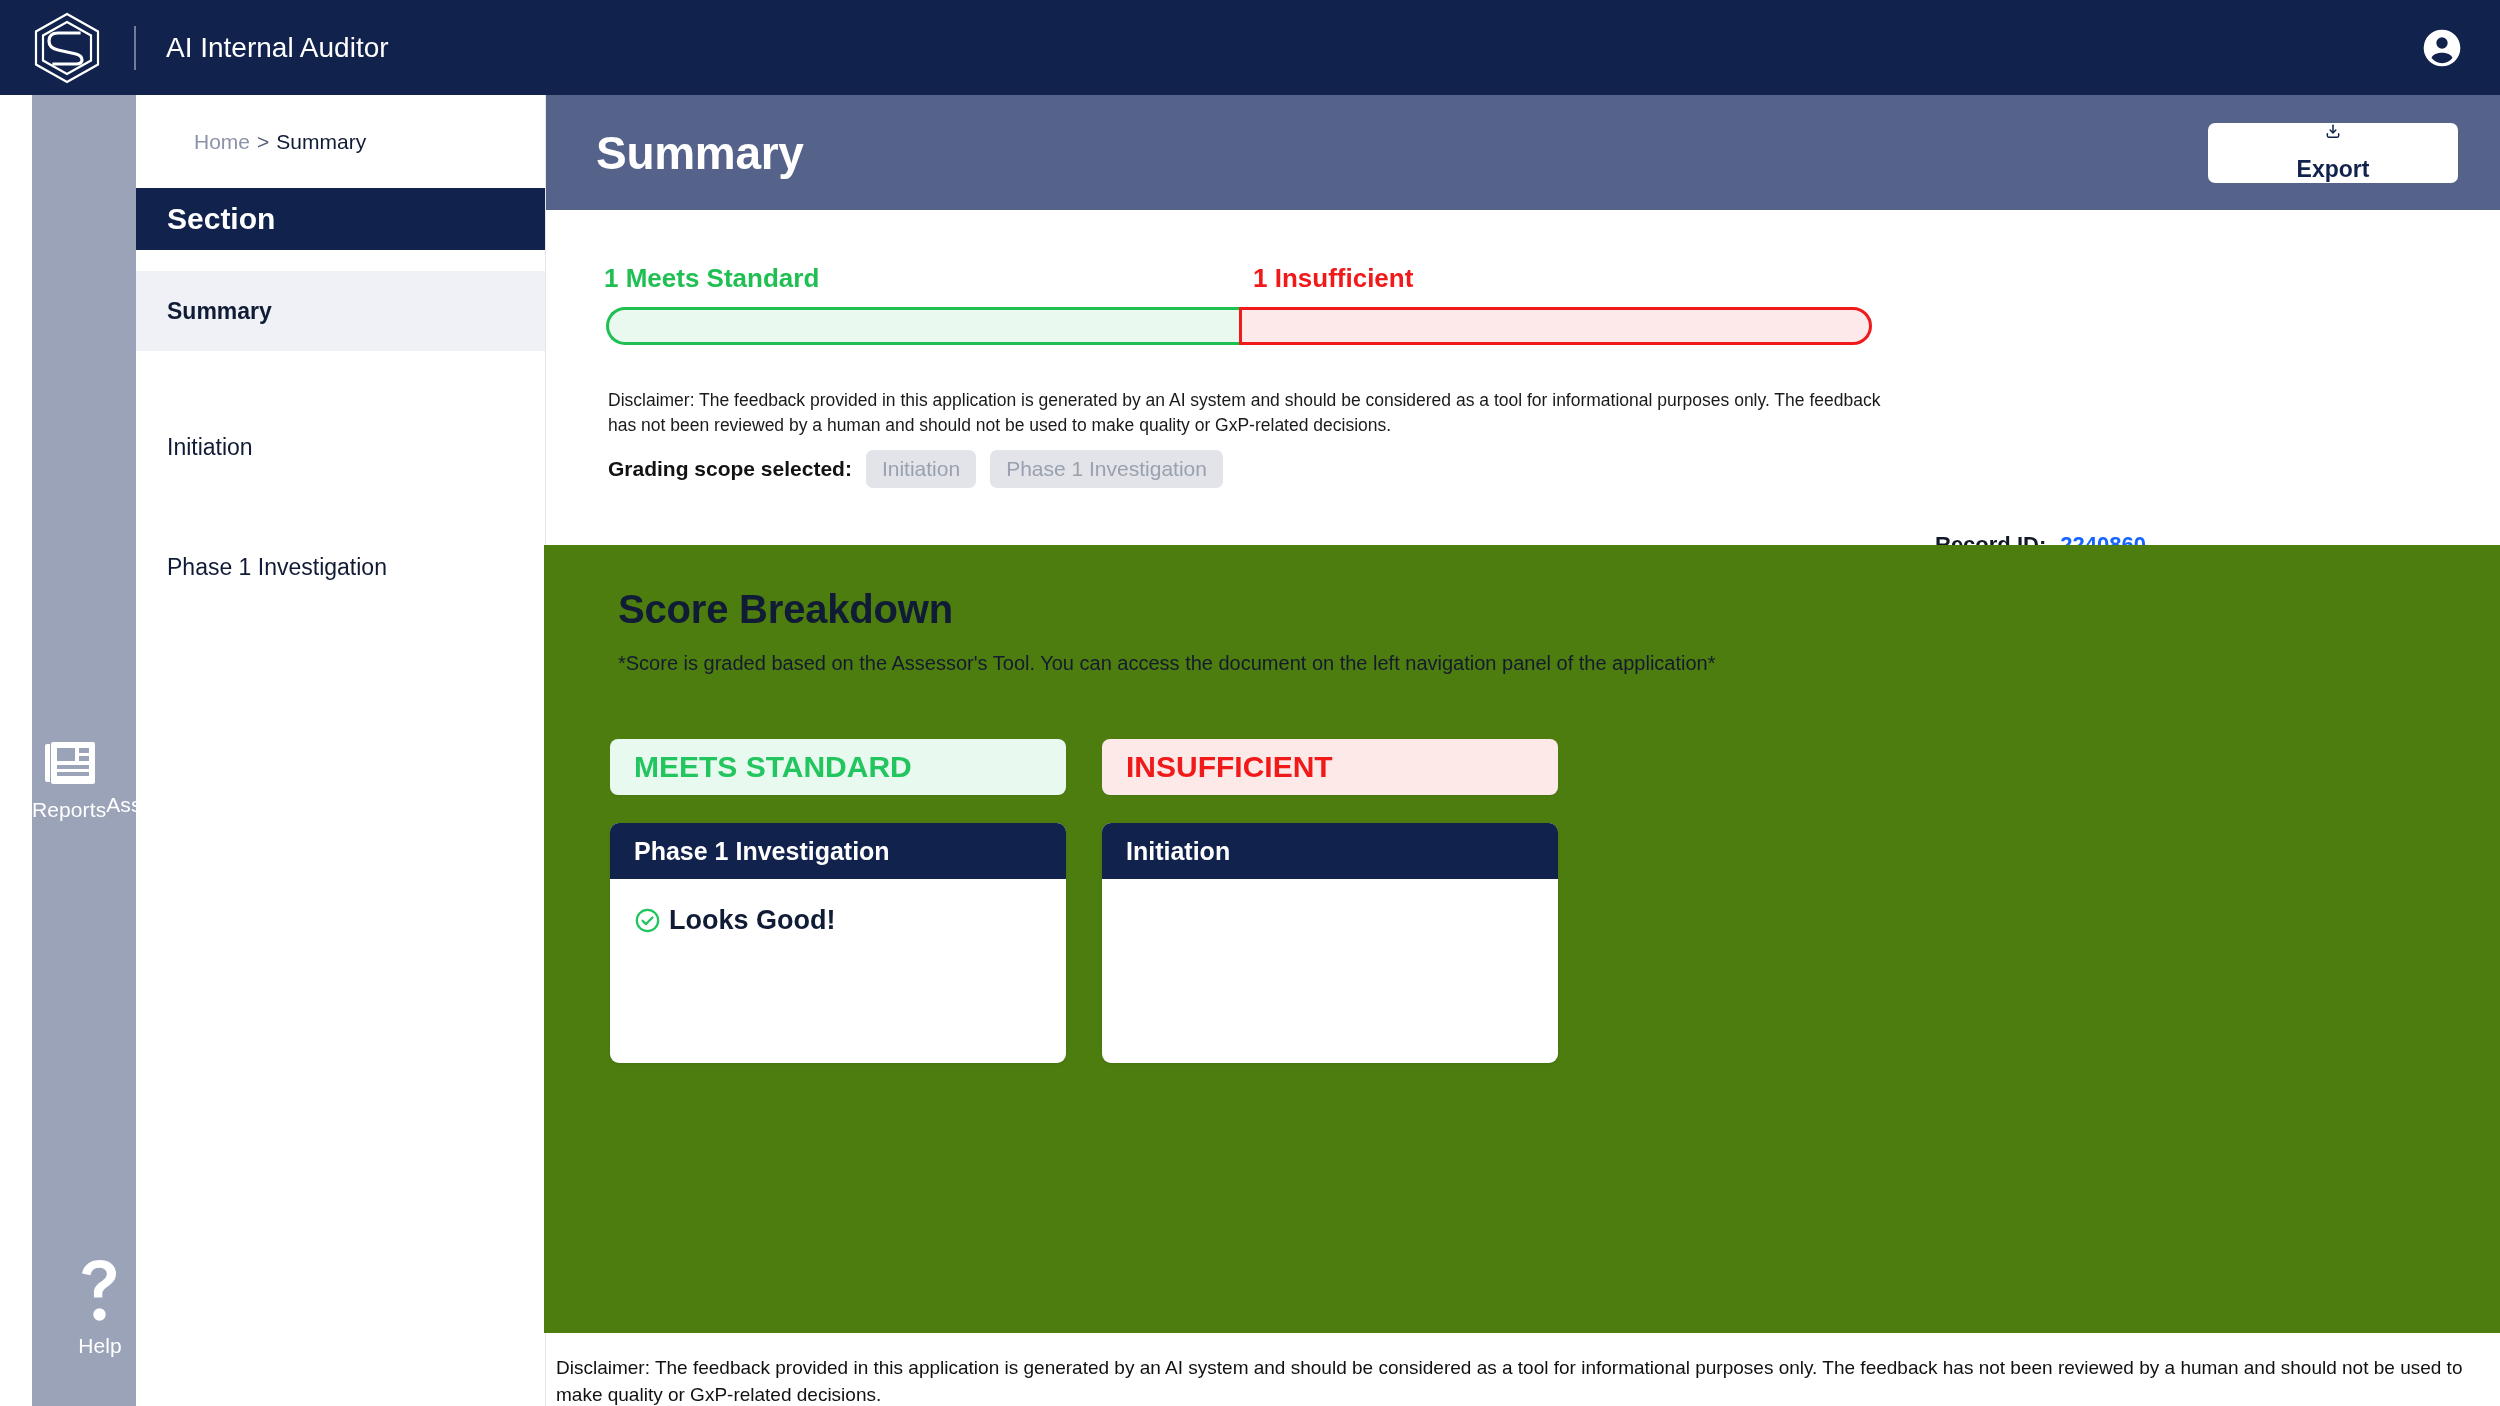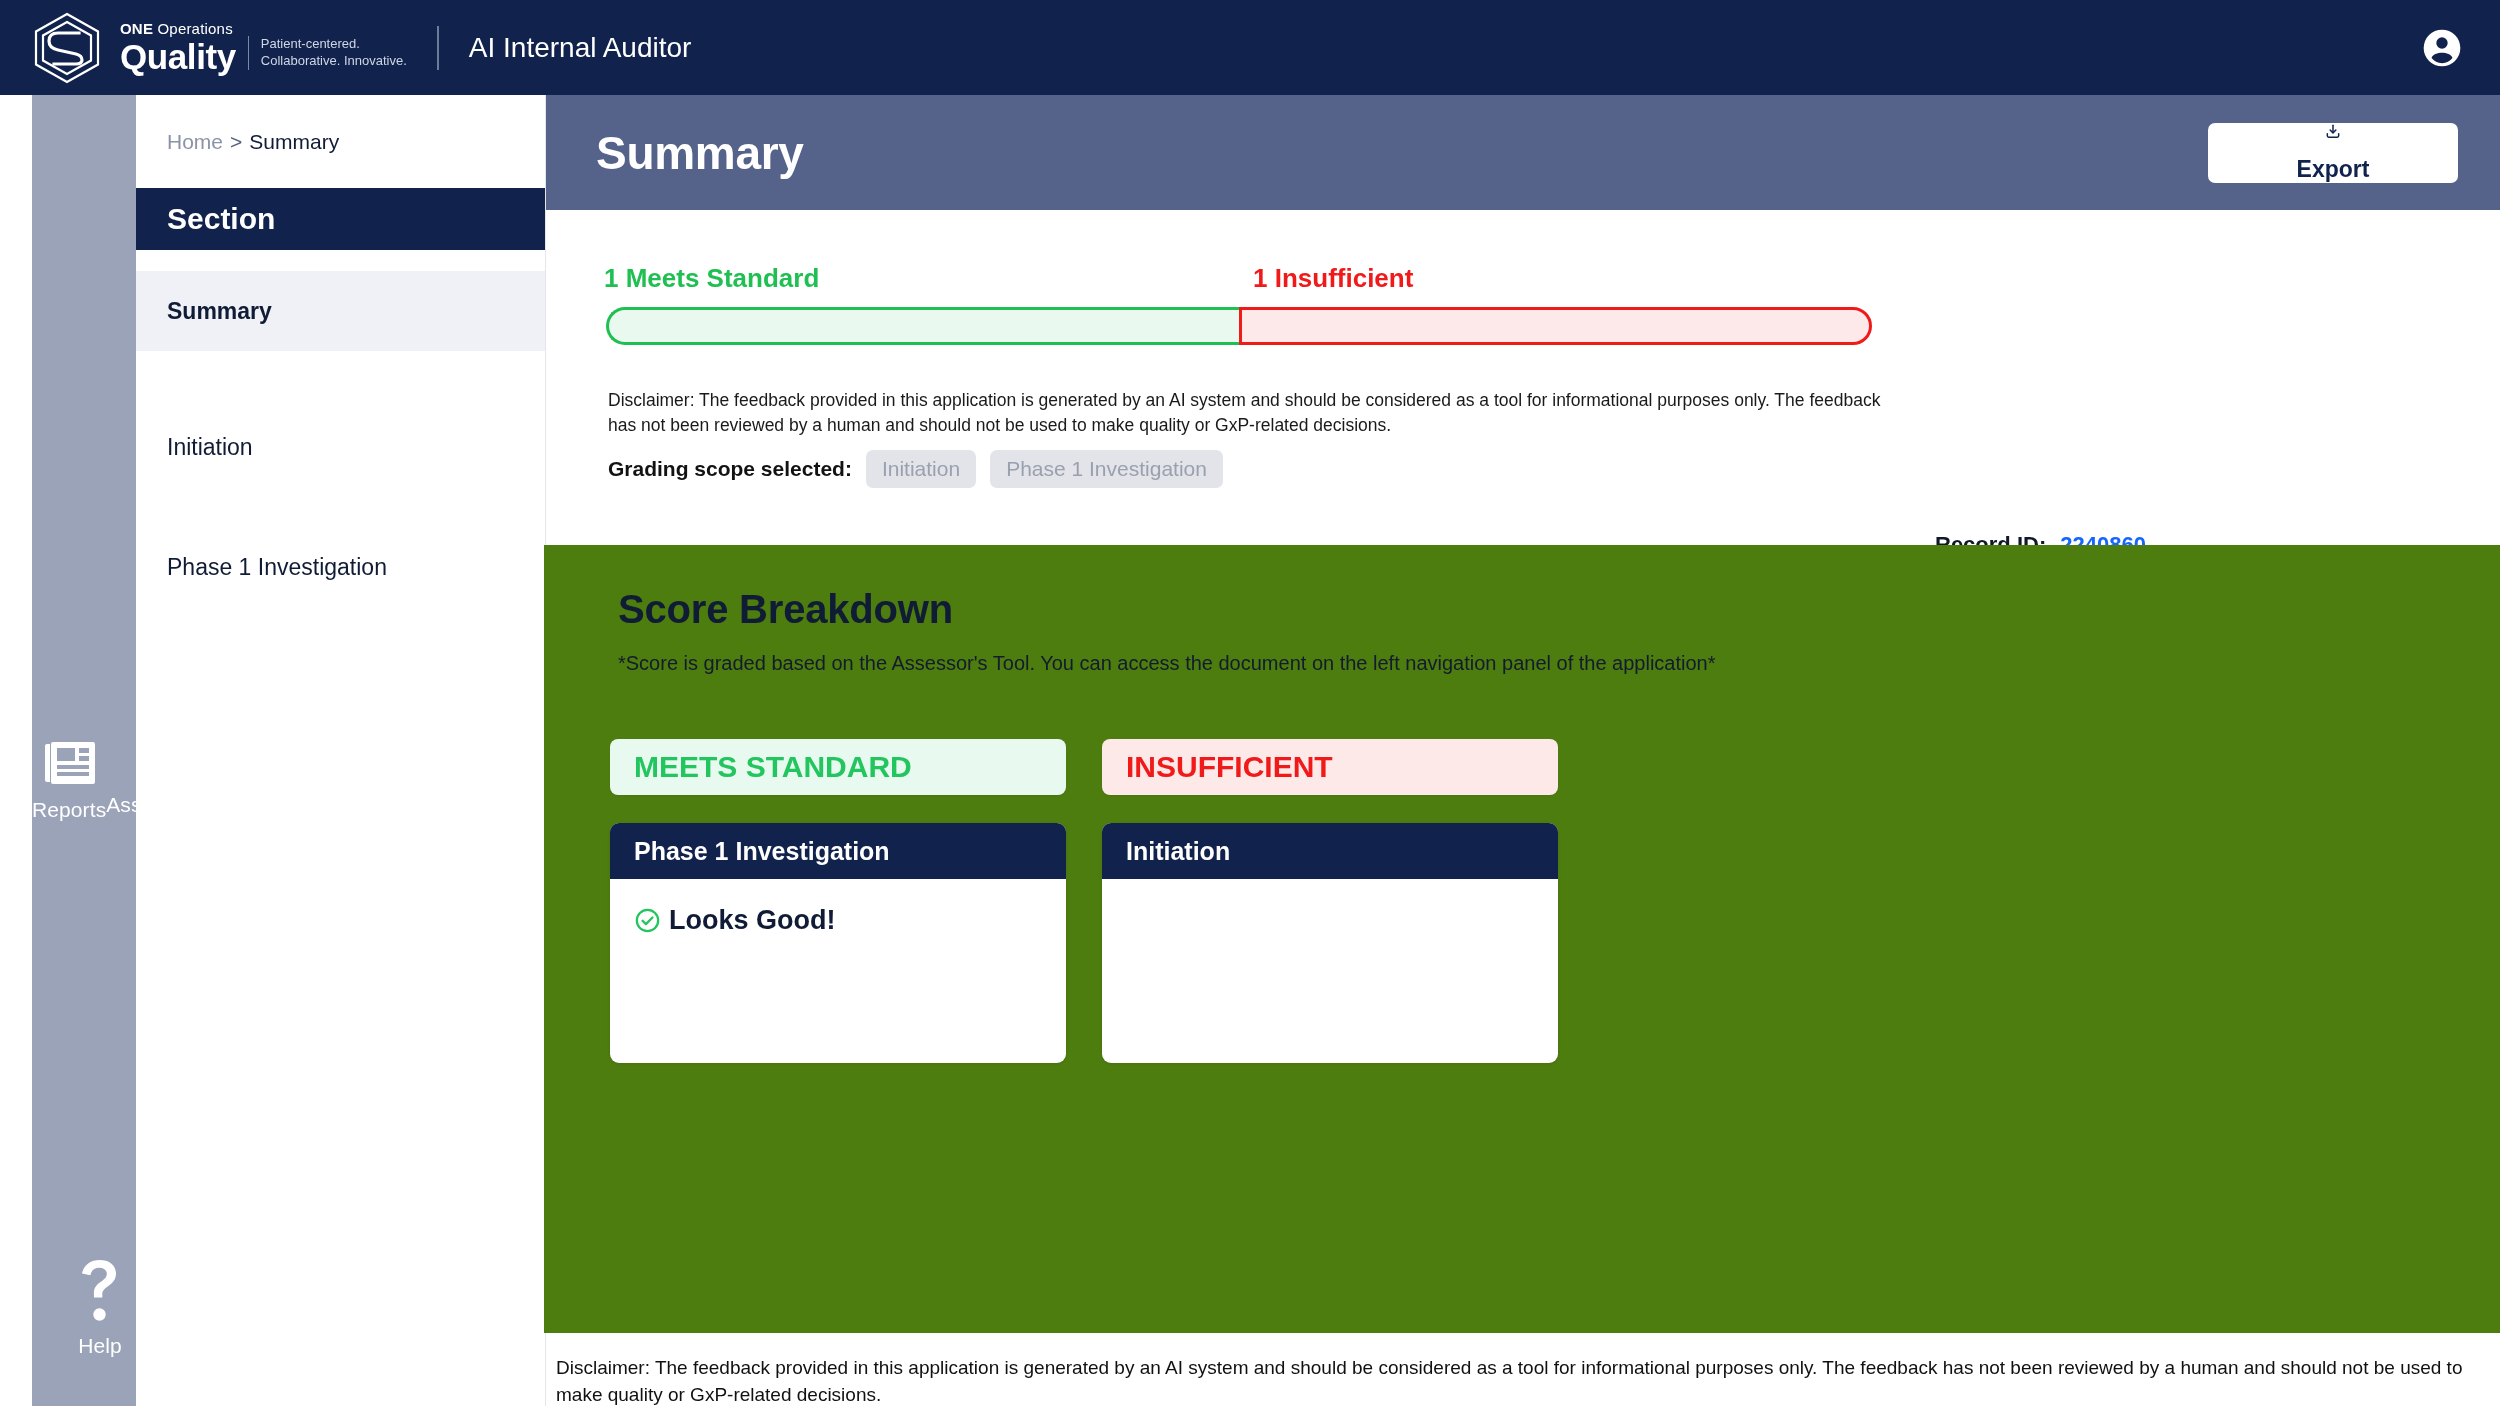--- a/index.html
+++ b/index.html
@@ -66,21 +66,21 @@
   }
 
   
   #section-panel {
     position: absolute; top: 95px; left: 136px;
     width: 410px; height: 1311px; background: #ffffff;
     border-right: 1px solid #e4e6ec;
   }
   #breadcrumb {
     height: 93px; display: flex; align-items: center;
-    padding-left: 31px; font-size: 21px;
+    padding-left: 31px; font-size: 21px; margin-left: 27px;
   }
   #crumb-home { color: #8b93a8; }
   #crumb-sep { color: #5d6float; color:#6b7governor; }
   #crumb-sep { color: #6b7punct; }
   #crumb-sep { color: #55607a; margin: 0 7px; }
   #crumb-current { color: #101b35; }
   #section-header {
     height: 62px; background: #11224d; color: #ffffff;
     display: flex; align-items: center; padding-left: 31px;
     font-size: 30px; font-weight: 700;
@@ -221,29 +221,20 @@
 
 <div id="topbar">
   <div id="brand">
     <svg id="brand-mark" viewBox="0 0 74 74">
       <g fill="none" stroke="#ffffff" stroke-width="2.2">
         <polygon points="37,3 68,20.5 68,53.5 37,71 6,53.5 6,20.5"></polygon>
         <polygon points="37,11 61,24.5 61,49.5 37,63 13,49.5 13,24.5"></polygon>
       </g>
       <path d="M49 22 L28 22 Q19 22 19 30 Q19 37 28 39 L46 43 Q52 44.5 52 49 Q52 53 46 53 L24 53" fill="none" stroke="#ffffff" stroke-width="3.2" stroke-linecap="square"></path>
     </svg>
-    <div id="brand-words">
-      <div id="brand-text-col">
-        <div id="brand-one"><b>ONE</b><span> Operations</span></div>
-        <div id="brand-quality">Quality</div>
-      </div>
-      <div id="brand-tag-sep"></div>
-      <div id="brand-tag">Patient-centered.
-Collaborative. Innovative.</div>
-    </div>
   </div>
   <div id="topbar-divider"></div>
   <div id="app-title">AI Internal Auditor</div>
   <svg id="account-btn" viewBox="0 0 24 24" fill="#ffffff">
     <path d="M12 2a10 10 0 1 0 0 20 10 10 0 0 0 0-20zm0 4.2a3.1 3.1 0 1 1 0 6.2 3.1 3.1 0 0 1 0-6.2zm0 14.1c-2.3 0-4.4-1.1-5.7-2.8.4-1.9 3.4-2.9 5.7-2.9s5.3 1 5.7 2.9A7.1 7.1 0 0 1 12 20.3z"></path>
   </svg>
 </div>
 
 <div id="icon-rail">
 

